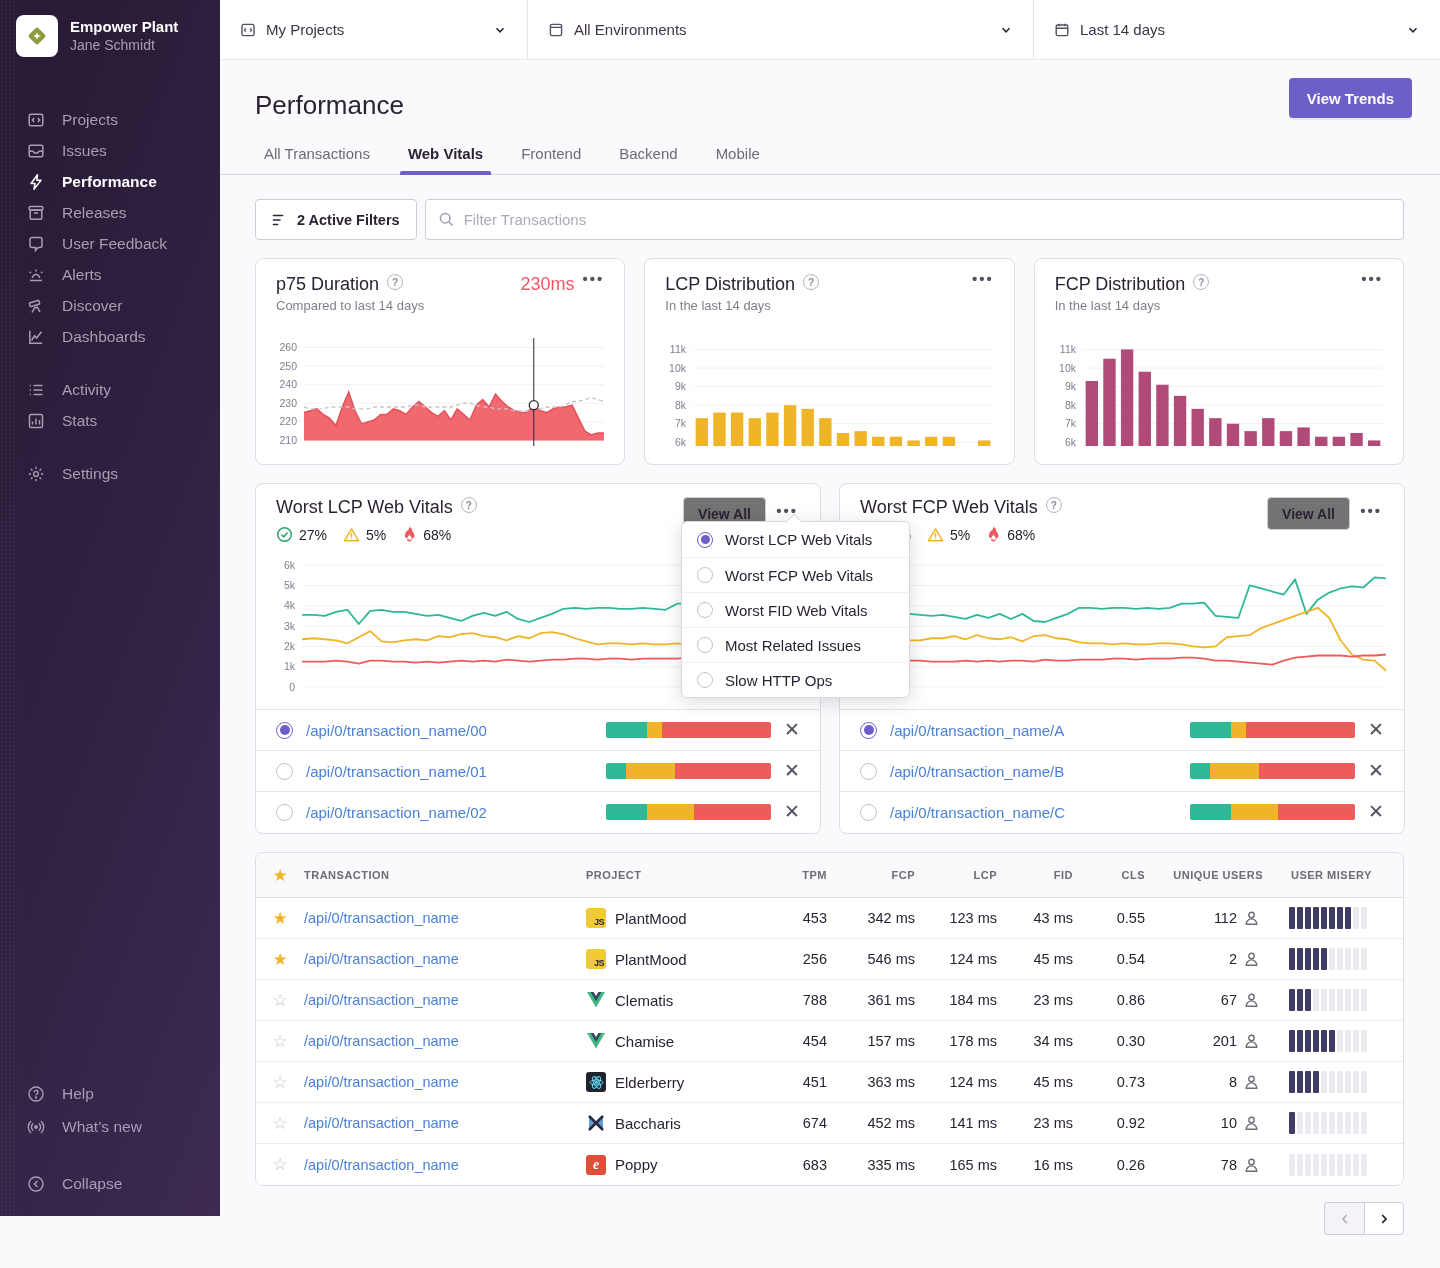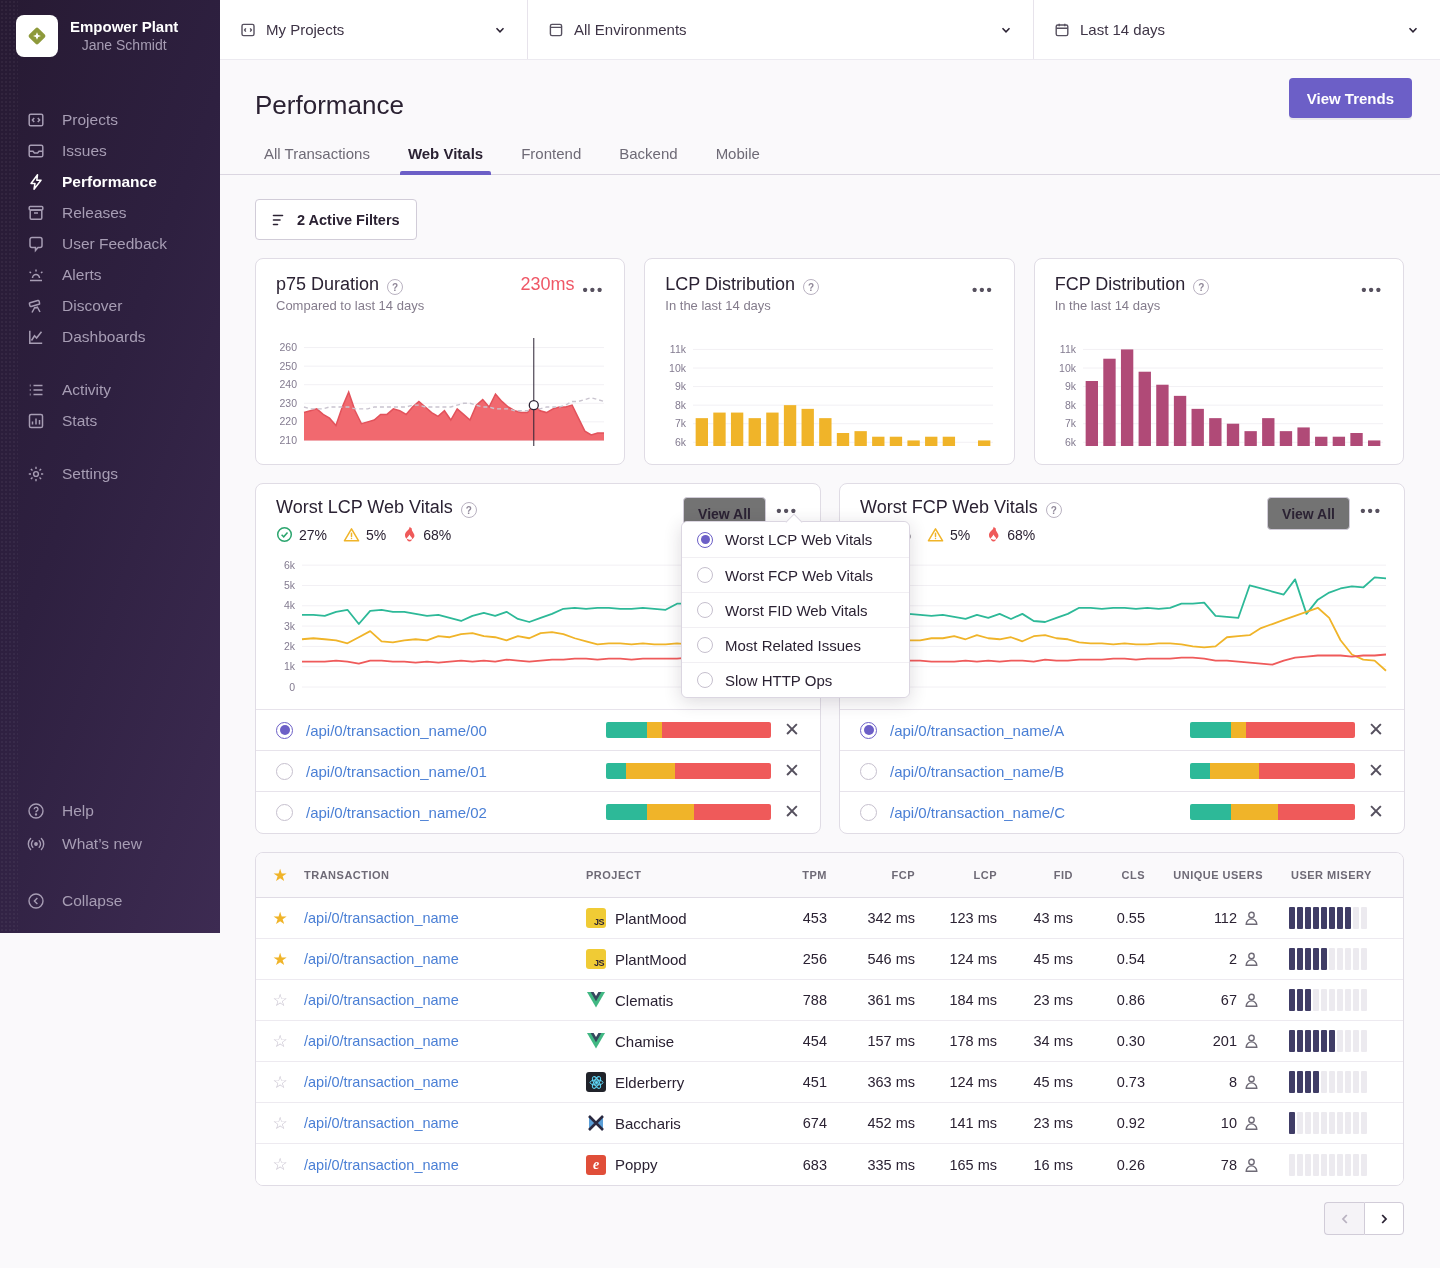--- a/index.html
+++ b/index.html
@@ -5,23 +5,23 @@
   * { box-sizing: border-box; margin: 0; padding: 0; }
   html,body { width:1440px; height:1268px; }
   body {
     font-family: "Liberation Sans", "DejaVu Sans", sans-serif;
     background:#FAF9FB; color:#2B2233; position:relative; overflow:hidden;
   }
   svg { display:block; }
 
   
   .sidebar {
-    position:absolute; left:0; top:0; width:220px; height:933px;
+    position:absolute; left:0; top:0; width:220px; height:1216px;
     background:linear-gradient(110deg,#271A33 0%,#2E2040 45%,#3D2B52 100%);
-    color:#A79DB4; z-index:5;text-align:center;
+    color:#A79DB4; z-index:5;
   }
   .sidebar::before{
     content:""; position:absolute; left:0; top:0; bottom:0; width:18px;
     background-image:radial-gradient(rgba(255,255,255,.18) 1px, transparent 1.2px);
     background-size:4px 4px; opacity:.25; pointer-events:none;
   }
   .org { display:flex; align-items:center; gap:12px; padding:15px 14px 15px 16px; }
   .org-logo { width:42px; height:42px; background:#fff; border-radius:8px; display:flex; align-items:center; justify-content:center; flex:none; }
   .org-text .org-name { color:#fff; font-weight:bold; font-size:15px; line-height:1.25; }
   .org-text .org-user { color:#A79DB4; font-size:14px; line-height:1.3; }
@@ -62,21 +62,21 @@
   .search-box { flex:1; position:relative; }
   .search-box input { width:100%; height:41px; border:1px solid #D1CCD8; border-radius:4px; padding:0 12px 0 38px; font-size:15px; font-family:inherit; color:#2B2233; background:#fff; outline:none; }
   .search-box input::placeholder { color:#AFA8BA; }
   .search-box .sicon { position:absolute; left:13px; top:12px; }
 
   
   .grid3 { display:grid; grid-template-columns:repeat(3,1fr); gap:19px; margin:18px 36px 0 35px; }
   .grid2 { display:grid; grid-template-columns:repeat(2,1fr); gap:18px; margin:18px 36px 0 35px; }
   .card { background:#fff; border:1px solid #E0DCE5; border-radius:8px; position:relative; }
   .mini-card { height:207px; padding:15px 20px; }
-  .card-title-row { display:flex; align-items:flex-end; gap:8px; }
+  .card-title-row { display:flex; align-items:flex-start; gap:8px; }
   .card-title { font-size:18px; font-weight:500; color:#2B2233; }
   .help { width:16px; height:16px; border:1.5px solid #B9B2C1; border-radius:50%; color:#8F8798; font-size:10px; font-weight:bold; display:flex; align-items:center; justify-content:center; flex:none; cursor:pointer; }
   .card-value { margin-left:auto; font-size:18px; font-weight:500; color:#EF5766; }
   .dots { color:#57515F; font-size:15px; font-weight:bold; letter-spacing:2px; cursor:pointer; line-height:10px; }
   .mini-card .dots.solo { margin-left:auto; }
   .card-sub { font-size:13px; color:#847C8C; margin-top:3px; }
   .mini-chart { position:absolute; left:14px; right:14px; bottom:10px; }
 
   .vital-card { height:351px; }
   .vc-head { padding:13px 20px 0; }
@@ -340,20 +340,27 @@
     <div class="tab">Mobile</div>
   </div>
 
   <div class="filter-row">
     <button class="btn-filters">
       <svg width="15" height="14" viewBox="0 0 15 14" fill="none" stroke="#2B2233" stroke-width="1.6">
           <path d="M1.5 2.5 h9 M1.5 7 h6.5 M1.5 11.5 h4" stroke-linecap="round"></path>
         </svg>
       <span>2 Active Filters</span>
     </button>
+    <div class="search-box">
+      <svg class="sicon" width="17" height="17" viewBox="0 0 17 17" fill="none" stroke="#A59DAF" stroke-width="1.5">
+          <circle cx="7.2" cy="7.2" r="4.8"></circle>
+          <path d="M10.8 10.8 L14.5 14.5"></path>
+        </svg>
+      <input type="text" value="" placeholder="Filter Transactions" style="">
+    </div>
   </div>
 
   <div class="grid3">
     <div class="card mini-card">
       <div class="card-title-row">
         <span class="card-title">p75 Duration</span>
         <span class="help">?</span>
         <span class="card-value">230ms</span>
         <span class="dots">•••</span>
       </div>

